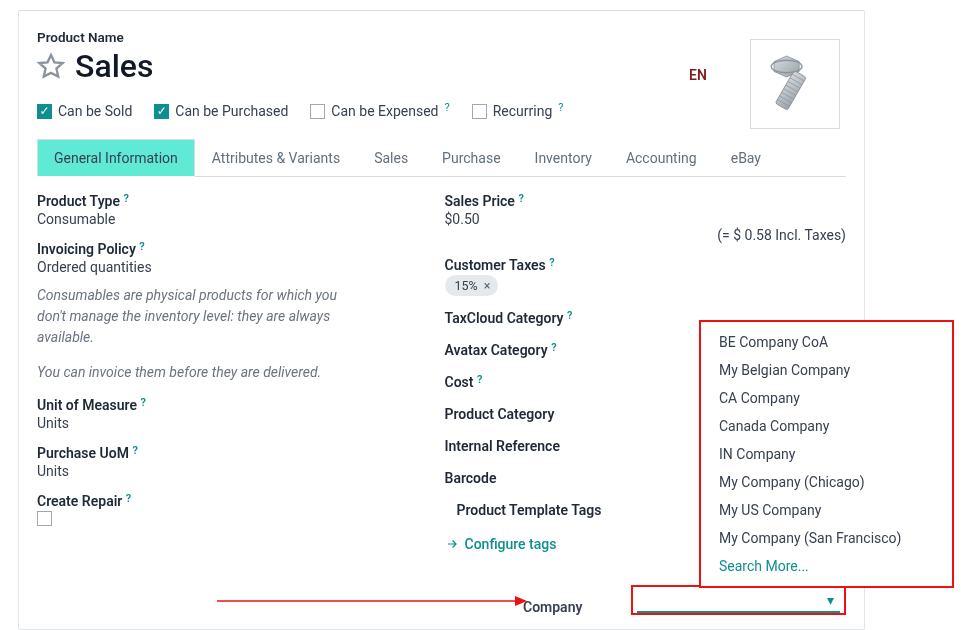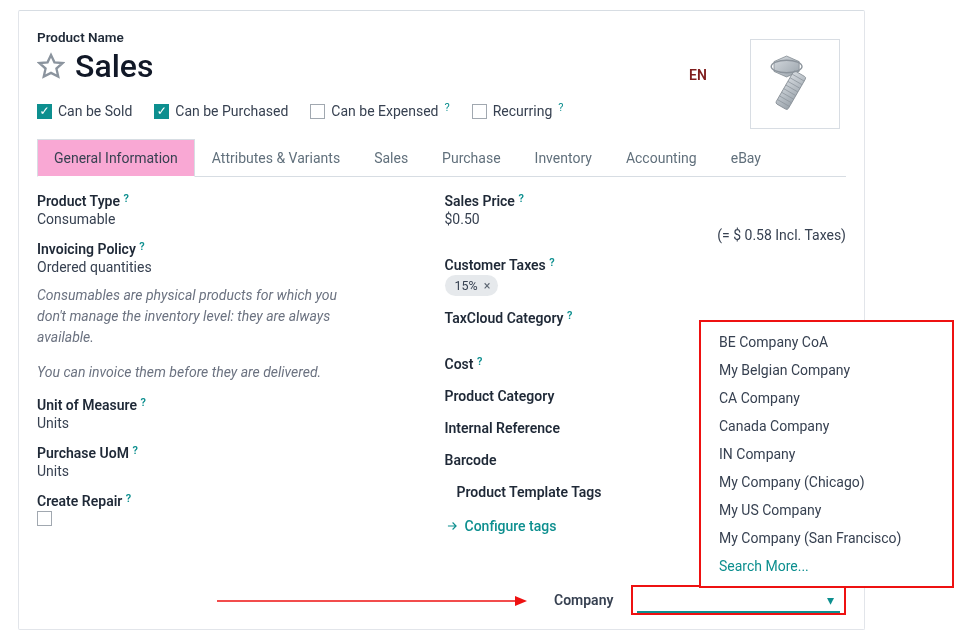--- a/index.html
+++ b/index.html
@@ -19,42 +19,42 @@
   .image-box svg { width:70px; height:70px; }
 
   .check-row { display:flex; gap:22px; margin-top:18px; align-items:center; flex-wrap:wrap; }
   .chk { display:flex; align-items:center; gap:6px; color:#374151; cursor:pointer; }
   .chkbox { width:15px; height:15px; border:1px solid #a1a8b0; display:inline-flex; align-items:center; justify-content:center; background:#fff; }
   .chkbox.checked { background:#0d8f8f; border-color:#0d8f8f; color:#fff; font-size:12px; }
   .q { color:#0d8f8f; font-size:11px; position:relative; top:-4px; cursor:pointer; }
 
   .tabs { display:flex; border-bottom:1px solid #d7dde3; margin-top:20px; }
   .tab { padding:10px 16px; border:1px solid transparent; border-bottom:none; color:#61707c; cursor:pointer; }
-  .tab.active { border:1px solid #d7dde3; border-bottom:1px solid #fff; margin-bottom:-1px; color:#374151; background:#f9a8d4;text-align:center; }
+  .tab.active { border:1px solid #d7dde3; border-bottom:1px solid #fff; margin-bottom:-1px; color:#374151; background:#5eead4;text-align:center; }
 
   .cols { display:flex; margin-top:14px; gap:6px; }
   .col { flex:1; }
   .frow { display:flex; align-items:flex-start; margin-bottom:12px;flex-direction:column; }
   .flab { width:130px; min-width:130px; font-weight:600; color:#1f2937; padding-top:2px; }
   .fval { flex:1; color:#374151; padding-top:2px; }
   .muted { color:#6b7280; font-style:italic; max-width:320px; line-height:1.5; }
 
   .tax-pill { background:#e6e9ec; border-radius:12px; padding:3px 8px 3px 10px; font-size:12.5px; display:inline-flex; align-items:center; gap:6px; }
   .tax-pill .x { color:#5b6470; cursor:pointer; }
 
   .incl { color:#374151; white-space:nowrap; }
 
   .conf-link { color:#0d8f8f; font-weight:500; display:inline-flex; align-items:center; gap:6px; cursor:pointer; }
   .arrow-icon { width:14px; height:14px; stroke:#0d8f8f; fill:none; stroke-width:2; }
 
   .dd-box { position:absolute; left:680px; top:309px; width:255px; border:2px solid #e11; background:#fff; z-index:5; padding:6px 0; }
   .dd-item { padding:6px 18px; cursor:pointer; color:#374151; }
   .dd-search { color:#0d8f8f; }
 
-  .company-row { position:absolute; left:535px; top:574px; right:18px; display:flex; align-items:center; }
+  .company-row { position:absolute; left:504px; top:574px; right:18px; display:flex; align-items:flex-end; }
   .company-lab { font-weight:600; width:160px; }
   .company-input { flex:1; height:26px; border:none; border-bottom:2px solid #0d8f8f; outline:none; padding:0 18px 0 4px; font-size:14px; }
   .company-wrap { position:relative; flex:1; border:2px solid #e11; padding:0 4px; height:30px; display:flex; align-items:center; }
   .dd-caret { position:absolute; right:10px; color:#0d8f8f; pointer-events:none; }
 
   .red-arrow { position:absolute; top:582px; left:198px; }
 
   .one-indicator { position:absolute; top:432px; right:24px; display:flex; align-items:center; gap:4px; }
 </style>
 </head>
@@ -142,20 +142,21 @@
             <div class="fval"><span class="tax-pill">
                   <span>15%</span>
                   <span class="x">×</span>
                 </span></div>
           </div>
           <div class="frow">
             <div class="flab" style="width:160px;min-width:160px;"><span>TaxCloud Category</span> <span class="q">?</span></div>
             <div class="fval"></div>
           </div>
           <div class="frow">
+            <div class="flab" style="width:160px;min-width:160px;"><span>Avatax Category</span> <span class="q">?</span></div>
             <div class="fval"></div>
           </div>
           <div class="frow">
             <div class="flab" style="width:160px;min-width:160px;"><span>Cost</span> <span class="q">?</span></div>
             <div class="fval"></div>
           </div>
           <div class="frow">
             <div class="flab" style="width:160px;min-width:160px;">Product Category</div>
             <div class="fval"></div>
           </div>

